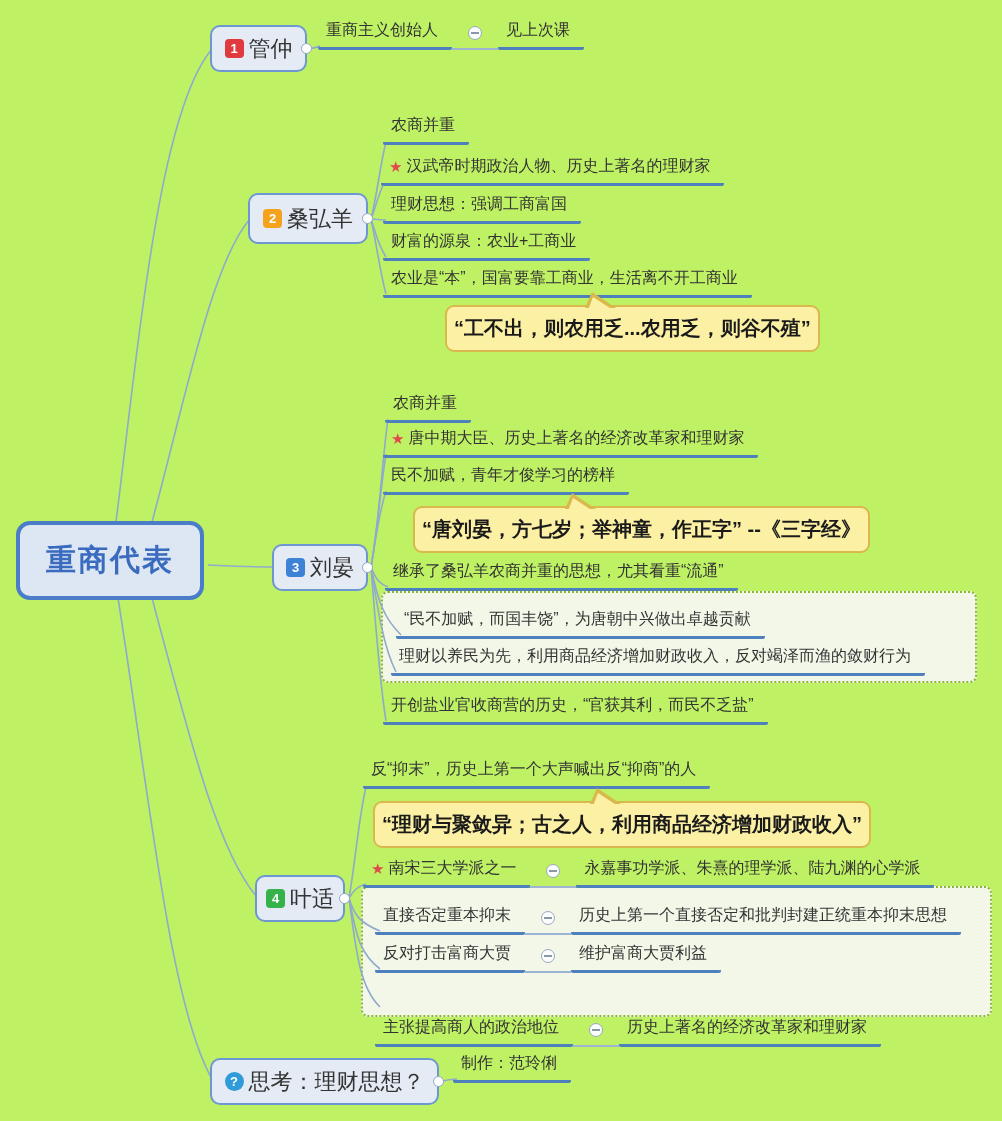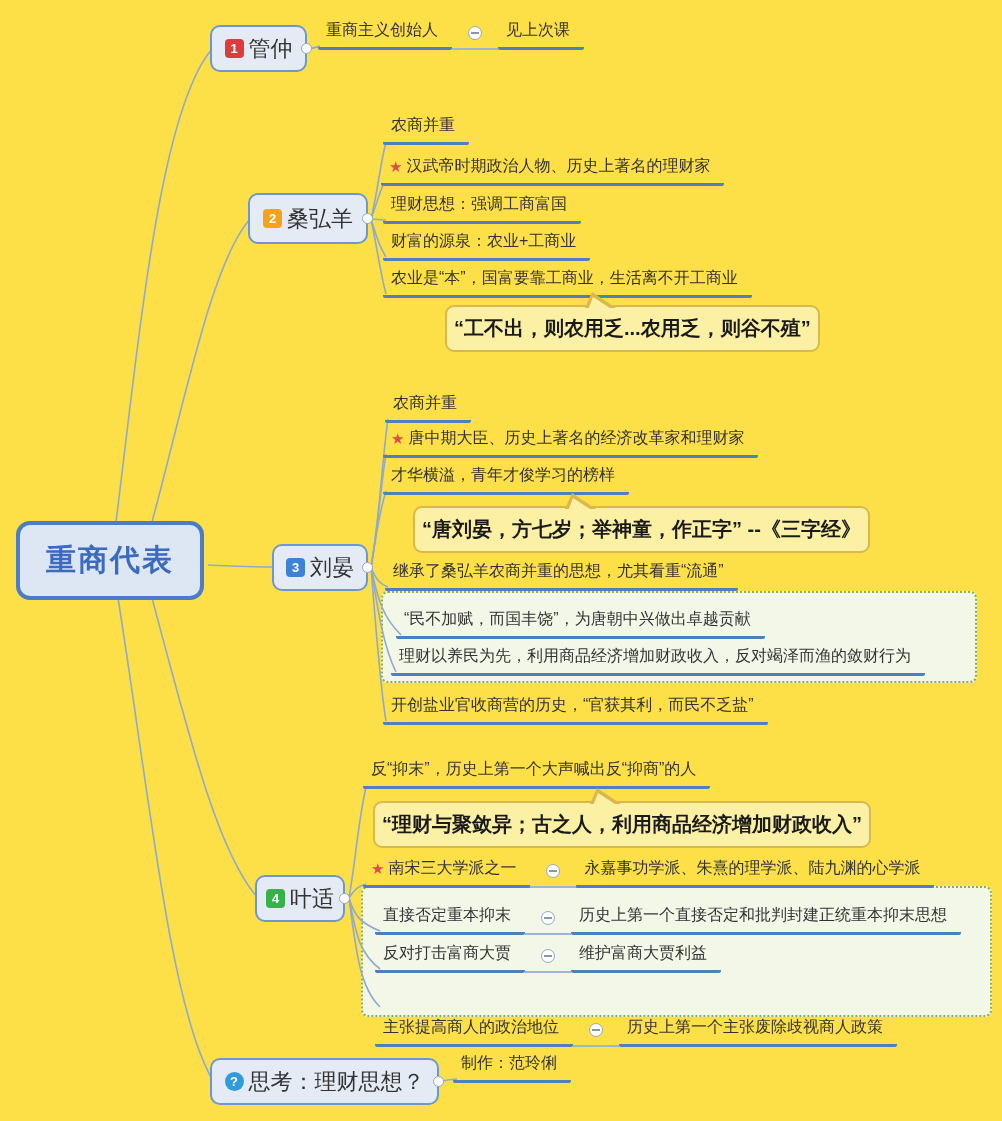--- a/index.html
+++ b/index.html
@@ -1,16 +1,16 @@
 <!DOCTYPE html>
 <html><head>
 <meta charset="utf-8">
 <style>
   html,body{margin:0;padding:0;background:#fff;}
-  .canvas{position:relative;width:1002px;height:1121px;background:#fde047;overflow:hidden;
+  .canvas{position:relative;width:1002px;height:1121px;background:#bef264;overflow:hidden;
           font-family:"Liberation Sans","DejaVu Sans",sans-serif;color:#333;}
   svg.links{position:absolute;left:0;top:0;pointer-events:none;}
   svg.links path{fill:none;stroke:#90A9CD;stroke-width:1.6px;}
 
   
   .node{position:absolute;box-sizing:border-box;display:flex;align-items:center;justify-content:center;
         background:#E4EBF5;border:2.5px solid #6D97D0;border-radius:10px;font-size:22px;color:#333;
         padding:0 8px;white-space:nowrap;}
   .node .handle{position:absolute;right:-7px;top:50%;width:9px;height:9px;margin-top:-6px;
         border:1.5px solid #90A5BF;border-radius:50%;background:#fff;}
@@ -134,21 +134,21 @@
       </span>
   </div>
   <div class="leaf" style="left:383px;top:425px">
     <span class="part">
         <span class="star">★</span>
       <span>唐中期大臣、历史上著名的经济改革家和理财家</span>
       </span>
   </div>
   <div class="leaf" style="left:383px;top:462px">
     <span class="part">
-        <span>才华横溢，青年才俊学习的榜样</span>
+        <span>民不加赋，青年才俊学习的榜样</span>
       </span>
   </div>
   <div class="callout c2" style="left:413px;top:506px">
     <span>“唐刘晏，方七岁；举神童，作正字” --《三字经》</span>
   </div>
   <div class="leaf" style="left:385px;top:558px">
     <span class="part">
         <span>继承了桑弘羊农商并重的思想，尤其看重“流通”</span>
       </span>
   </div>
@@ -211,21 +211,21 @@
       </span>
   </div>
   <div class="leaf" style="left:375px;top:1014px">
     <span class="part">
         <span>主张提高商人的政治地位</span>
       </span>
     <span class="joiner">
       <span class="jc"></span>
       </span>
     <span class="part">
-        <span>历史上第一个主张废除歧视商人政策</span>
+        <span>历史上著名的经济改革家和理财家</span>
       </span>
   </div>
 
   <div class="leaf" style="left:453px;top:1050px">
     <span class="part">
         <span>制作：范玲俐</span>
       </span>
   </div>
 
   <div class="node main" style="left:16px;top:521px;width:188px;height:79px">

